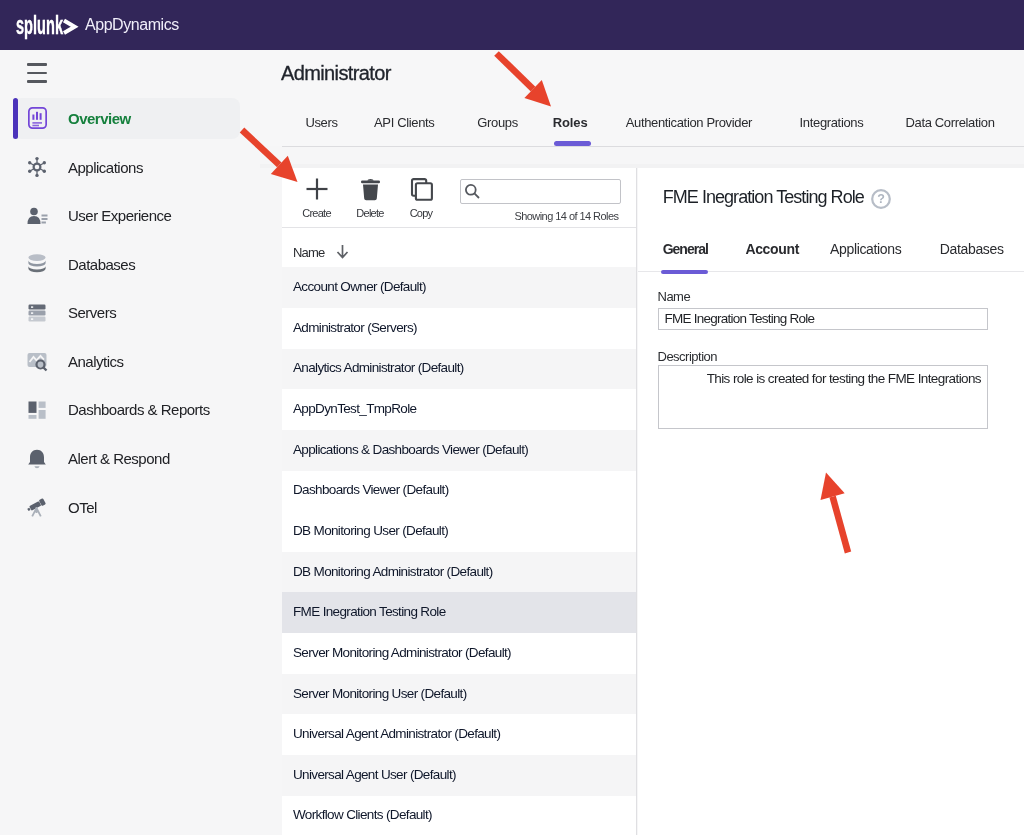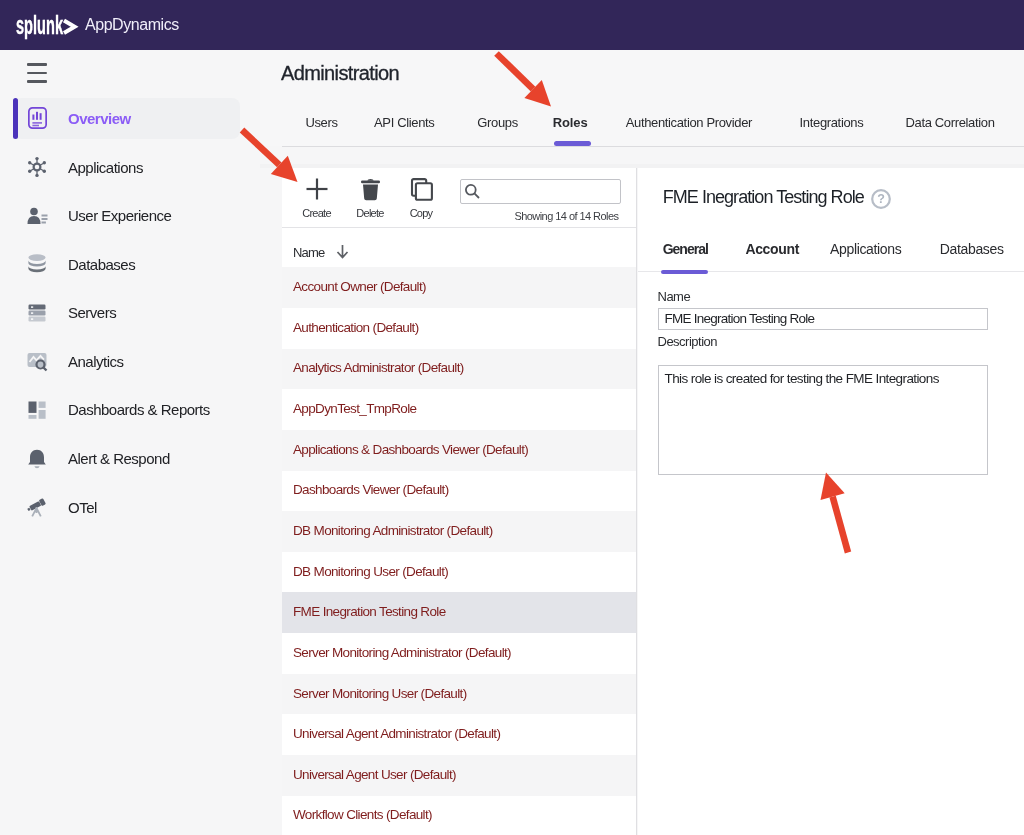--- a/index.html
+++ b/index.html
@@ -31,21 +31,21 @@
 
   
   #lpanel { left:282px; top:167.5px; width:355px; height:667.5px; background:#fff; border-right:1px solid #dfdfe2; }
   #toolbar-border { left:282px; top:226.5px; width:354px; height:1px; background:#e3e3e6; }
   #namehdr-border { left:282px; top:266.5px; width:354px; height:1px; background:#e3e3e6; }
   .toollabel { font-size:11px; line-height:11px; color:#35373c; top:207.5px; text-align:center; width:60px; letter-spacing:-0.75px; }
   #searchbox { left:459.5px; top:179px; width:161.5px; height:24.5px; background:#fff; border:1px solid #c2c3c8; border-radius:2px; }
   #showing { top:210.5px; left:458px; width:160.5px; text-align:right; font-size:11px; line-height:11px; color:#3c3e43; letter-spacing:-0.55px; }
   #namehdr { left:293px; top:245.5px; font-size:13px; line-height:13px; color:#2b2d31; letter-spacing:-0.8px; }
   #rows { left:282px; top:267.3px; width:354px; }
-  .row { height:40.65px; padding-bottom:2px; font-size:13.5px; color:#7f1d1d; display:flex; align-items:center; padding-left:11px; letter-spacing:-0.65px; }
+  .row { height:40.65px; padding-bottom:2px; font-size:13.5px; color:#0f172a; display:flex; align-items:center; padding-left:11px; letter-spacing:-0.65px; }
   .row.g { background:#f5f5f6; }
   .row.sel { background:#e3e4e9; }
 
   
   #rpanel { left:637.5px; top:167.5px; width:386.5px; height:667.5px; background:#fff; }
   #rtitle { left:662.7px; top:188.3px; font-size:18px; line-height:18px; color:#1c2026; letter-spacing:-0.95px; }
   .rtab { top:241.5px; font-size:14px; line-height:14px; color:#2a2b2f; letter-spacing:-0.35px; }
   #general-underline { left:660.5px; top:269.5px; width:47px; height:4px; background:#6b5bd6; border-radius:2px; }
   #rtabline { left:637.5px; top:270.8px; width:386.5px; height:1.2px; background:#e7e7ea; }
   .flabel { left:657.5px; font-size:13px; line-height:13px; color:#2b2d31; letter-spacing:-0.5px; }
@@ -77,21 +77,21 @@
   <div class="abs" id="ovpill"></div>
   <div class="abs" id="ovbar"></div>
   <svg class="abs navicon" style="left:27.5px; top:107px; width:19px; height:22px;" viewBox="0 0 19 22">
     <rect x="0.85" y="0.85" width="17.3" height="20.3" rx="3.6" fill="none" stroke="#7346d8" stroke-width="1.7"></rect>
     <rect x="4.4" y="7.5" width="2" height="5.3" fill="#7346d8"></rect>
     <rect x="8" y="4.8" width="2" height="8" fill="#7346d8"></rect>
     <rect x="11.6" y="6.2" width="2" height="6.6" fill="#7346d8"></rect>
     <rect x="4.4" y="15.1" width="9.6" height="1.6" fill="#8a63de"></rect>
     <rect x="4.4" y="17.7" width="6.6" height="1.6" fill="#8a63de"></rect>
   </svg>
-  <div class="abs navitem" style="top:111px; font-weight:bold; color:#8b5cf6;">Overview</div>
+  <div class="abs navitem" style="top:111px; font-weight:bold; color:#15803d;">Overview</div>
 
   <svg class="abs navicon" style="top:156px;" viewBox="0 0 22 22">
     <g stroke="#5c626e" stroke-width="1.3" fill="#5c626e">
       <circle cx="11" cy="11" r="3.4" fill="none" stroke-width="2.2"></circle>
       <line x1="11" y1="7.6" x2="11" y2="3.4"></line>
         <circle cx="11" cy="2.6" r="1.7" stroke="none"></circle>
       <line x1="11" y1="14.4" x2="11" y2="18.6"></line>
         <circle cx="11" cy="19.4" r="1.7" stroke="none"></circle>
       <line x1="14" y1="9.3" x2="17.6" y2="7.2"></line>
         <circle cx="18.3" cy="6.8" r="1.7" stroke="none"></circle>
@@ -156,21 +156,21 @@
   <svg class="abs navicon" style="top:496.1px;" viewBox="0 0 22 22">
     <g transform="rotate(-28 11 9)">
       <rect x="3.5" y="6.5" width="11" height="5" rx="1" fill="#5b616d"></rect>
       <rect x="14.8" y="5.7" width="4.6" height="6.6" rx="1" fill="#5b616d"></rect>
       <rect x="0.6" y="7.7" width="2.4" height="2.6" rx="0.6" fill="#5b616d"></rect>
     </g>
     <path d="M10.5 12 L6.2 20.4 M10.5 12 L14.8 20.4 M10.5 11 L10.5 17" stroke="#aab0b9" stroke-width="1.8" fill="none"></path>
   </svg>
   <div class="abs navitem" style="top:499.6px;">OTel</div>
 
-  <div class="abs" id="admin">Administration</div>
+  <div class="abs" id="admin">Administrator</div>
 
   <div class="abs tab" style="left:305.4px;">Users</div>
   <div class="abs tab" style="left:374px;">API Clients</div>
   <div class="abs tab" style="left:477.3px;">Groups</div>
   <div class="abs tab" style="left:552.7px; font-weight:bold; letter-spacing:-0.1px;">Roles</div>
   <div class="abs tab" style="left:625.7px;">Authentication Provider</div>
   <div class="abs tab" style="left:799.6px;">Integrations</div>
   <div class="abs tab" style="left:905.5px;">Data Correlation</div>
   <div class="abs" id="roles-underline"></div>
 
@@ -199,27 +199,27 @@
   </svg>
   <div class="abs" id="showing">Showing 14 of 14 Roles</div>
   <div class="abs" id="toolbar-border"></div>
   <div class="abs" id="namehdr">Name</div>
   <svg class="abs" style="left:336px; top:243.5px; width:13px; height:15px;" viewBox="0 0 13 15">
     <path d="M6.5 1 V12.5 M1.5 8 L6.5 13.5 L11.5 8" fill="none" stroke="#5e6166" stroke-width="1.7"></path>
   </svg>
   <div class="abs" id="namehdr-border"></div>
   <div class="abs" id="rows">
     <div class="row g">Account Owner (Default)</div>
-    <div class="row">Authentication (Default)</div>
+    <div class="row">Administrator (Servers)</div>
     <div class="row g">Analytics Administrator (Default)</div>
     <div class="row">AppDynTest_TmpRole</div>
     <div class="row g">Applications &amp; Dashboards Viewer (Default)</div>
     <div class="row">Dashboards Viewer (Default)</div>
+    <div class="row">DB Monitoring User (Default)</div>
     <div class="row g">DB Monitoring Administrator (Default)</div>
-    <div class="row">DB Monitoring User (Default)</div>
     <div class="row sel">FME Inegration Testing Role</div>
     <div class="row">Server Monitoring Administrator (Default)</div>
     <div class="row g">Server Monitoring User (Default)</div>
     <div class="row">Universal Agent Administrator (Default)</div>
     <div class="row g">Universal Agent User (Default)</div>
     <div class="row">Workflow Clients (Default)</div>
   </div>
 
   <div class="abs" id="rpanel"></div>
   <div class="abs" id="rtitle">FME Inegration Testing Role</div>
@@ -228,22 +228,22 @@
     <text x="10" y="14.4" text-anchor="middle" font-size="12.5" font-weight="bold" fill="#aeb5c0" font-family="Liberation Sans, sans-serif">?</text>
   </svg>
   <div class="abs rtab" style="left:662.7px; font-weight:bold; letter-spacing:-1.0px;">General</div>
   <div class="abs rtab" style="left:745.4px;font-weight:bold;">Account</div>
   <div class="abs rtab" style="left:830.1px;">Applications</div>
   <div class="abs rtab" style="left:939.8px;">Databases</div>
   <div class="abs" id="rtabline"></div>
   <div class="abs" id="general-underline"></div>
   <div class="abs flabel" style="top:290px;">Name</div>
   <div class="abs finput" style="top:307.5px; height:22.5px; line-height:20.5px; padding-left:6px;">FME Inegration Testing Role</div>
-  <div class="abs flabel" style="top:335px;">Description</div>
-  <div class="abs finput" style="top:365px; height:110px; padding:5px 6px; letter-spacing:-0.6px;">This role is created for testing the FME Integrations</div>
+  <div class="abs flabel" style="top:350px;">Description</div>
+  <div class="abs finput" style="top:365px; height:64px; padding:5px 6px; letter-spacing:-0.6px;text-align:right;">This role is created for testing the FME Integrations</div>
 
   <svg class="abs" id="arrows" viewBox="0 0 1024 835">
     <g fill="#e7432c" stroke="#e7432c">
       <line x1="496.5" y1="53.5" x2="533.1" y2="89.1" stroke-width="6.6"></line>
       <polygon points="551,106.5 524.4,98.1 541.8,80.1" stroke="none"></polygon>
       <line x1="242" y1="130" x2="279.3" y2="164.9" stroke-width="6.6"></line>
       <polygon points="297.5,182 270.8,174 287.8,155.8" stroke="none"></polygon>
       <line x1="848" y1="552.5" x2="832.6" y2="496.6" stroke-width="6.6"></line>
       <polygon points="826,472.5 844.7,493.3 820.5,499.9" stroke="none"></polygon>
     </g>

